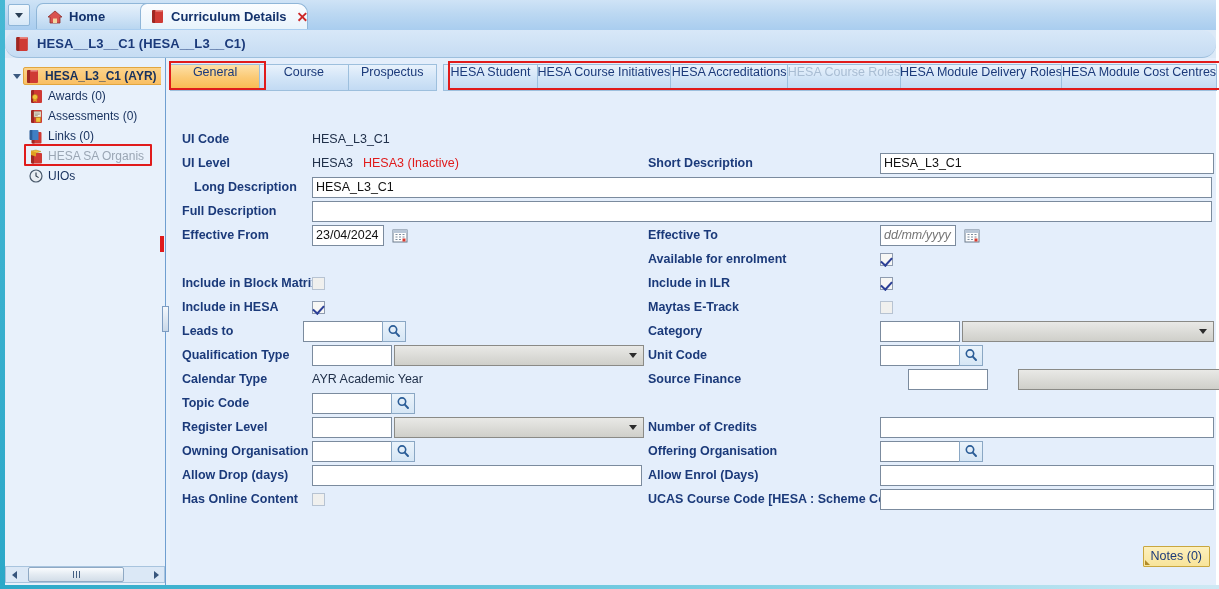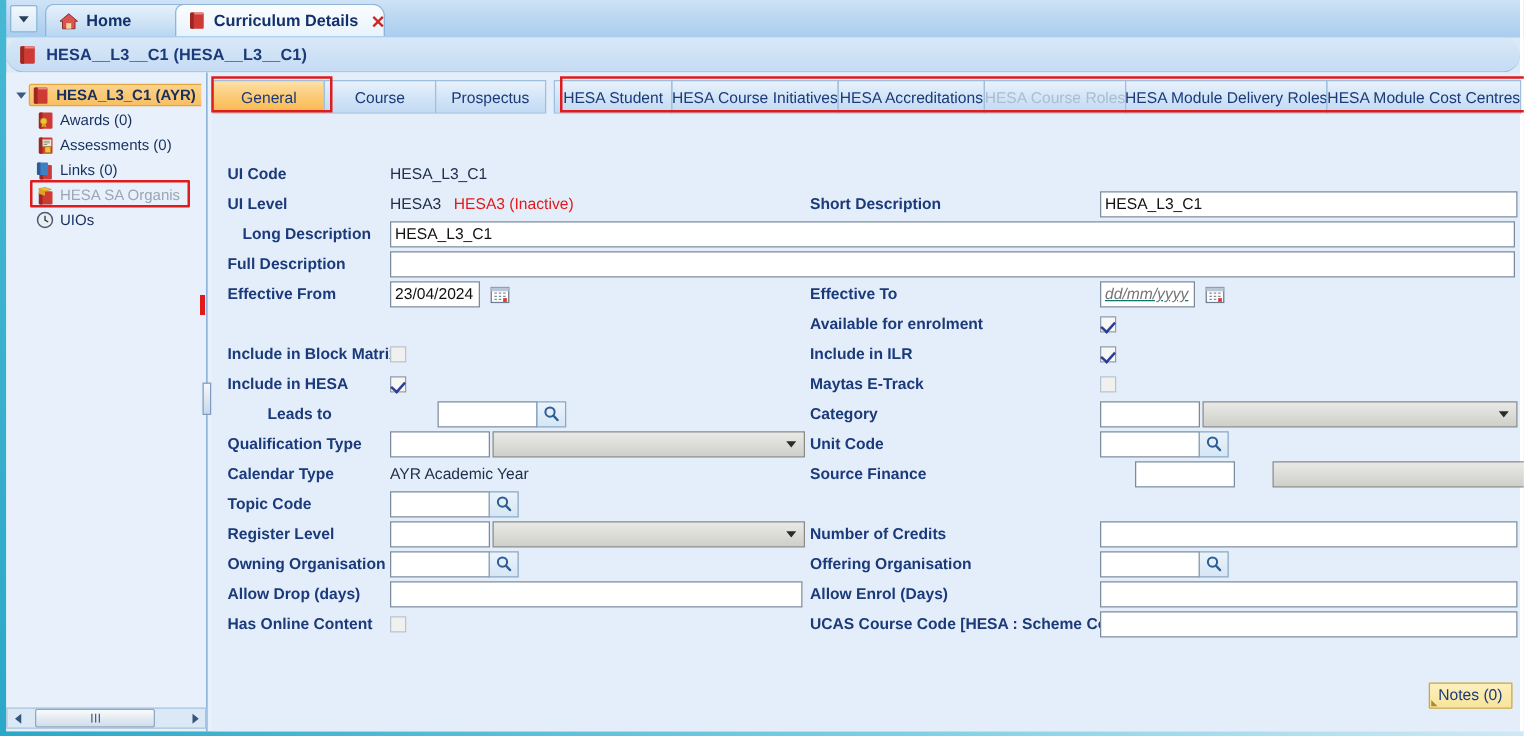--- a/index.html
+++ b/index.html
@@ -193,21 +193,21 @@
     background: #e4eefb;
   }
 
   
   .tabrow {
     position: absolute; left: 0; top: 0; height: 33px; width: 1046px;
     display: flex; align-items: flex-end;
   }
   .ftab {
     height: 27px;
-    display: flex; align-items: center; justify-content: center;
+    display: flex; align-items: flex-start; justify-content: center;
     font-size: 12.5px; color: #1b3a7a;
     border: 1px solid #9dbfdd;
     border-bottom: 1px solid #9dbfdd;
     background: linear-gradient(to bottom, #e9f2fc 0%, #d3e5f7 50%, #c2daf3 100%);
     cursor: pointer;
     white-space: nowrap;
     margin-right: -1px;
   }
   .ftab.active {
     background: linear-gradient(to bottom, #fde0a8 0%, #fbca75 50%, #f9b94e 100%);
@@ -242,21 +242,21 @@
   .tinput {
     height: 21px;
     background: #ffffff;
     border: 1px solid #7b8b9e;
     font-size: 12.5px; color: #111;
     padding: 1px 3px;
     line-height: 17px;
     font-family: "Liberation Sans", sans-serif;
     outline: none;
   }
-  .tinput.ph { color: #0f766e; font-style: italic; text-decoration: underline; }
+  .tinput.ph { color: #0f766e; font-style: italic; }
 
   .combo {
     height: 21px; display: flex; align-items: stretch;
   }
   .combo .cbox {
     background: linear-gradient(to bottom, #e9e9e6 0%, #dcdcd8 50%, #cfcfca 100%);
     border: 1px solid #8a8a86;
     flex: 1;
     display: flex; align-items: center; justify-content: flex-end;
     padding-right: 6px;
@@ -552,21 +552,21 @@
         <span class="flabel" style="width:130px;">Include in Block Matrix</span>
         <span class="cbx"></span>
       </div>
 
       <div class="fieldrow" style="left:12px; top:204px;">
         <span class="flabel" style="width:130px;">Include in HESA</span>
         <span class="cbx checked enabled"></span>
       </div>
 
       <div class="fieldrow" style="left:12px; top:228px;">
-        <span class="flabel" style="width:136px;margin-left:32px;">Leads to</span>
+        <span class="flabel" style="width:121px;">Leads to</span>
         <input class="tinput" style="width: 80px;" type="text" value="">
         <span class="lookupbtn">
           <svg width="14" height="14" viewBox="0 0 14 14">
             <circle cx="6" cy="5.6" r="3.7" fill="none" stroke="#2b5d97" stroke-width="1.6"></circle>
             <path d="M8.8 8.6 L12 12" stroke="#2b5d97" stroke-width="2" stroke-linecap="round"></path>
           </svg>
         </span>
       </div>
 
       <div class="fieldrow" style="left:12px; top:252px;align-items:center;">

